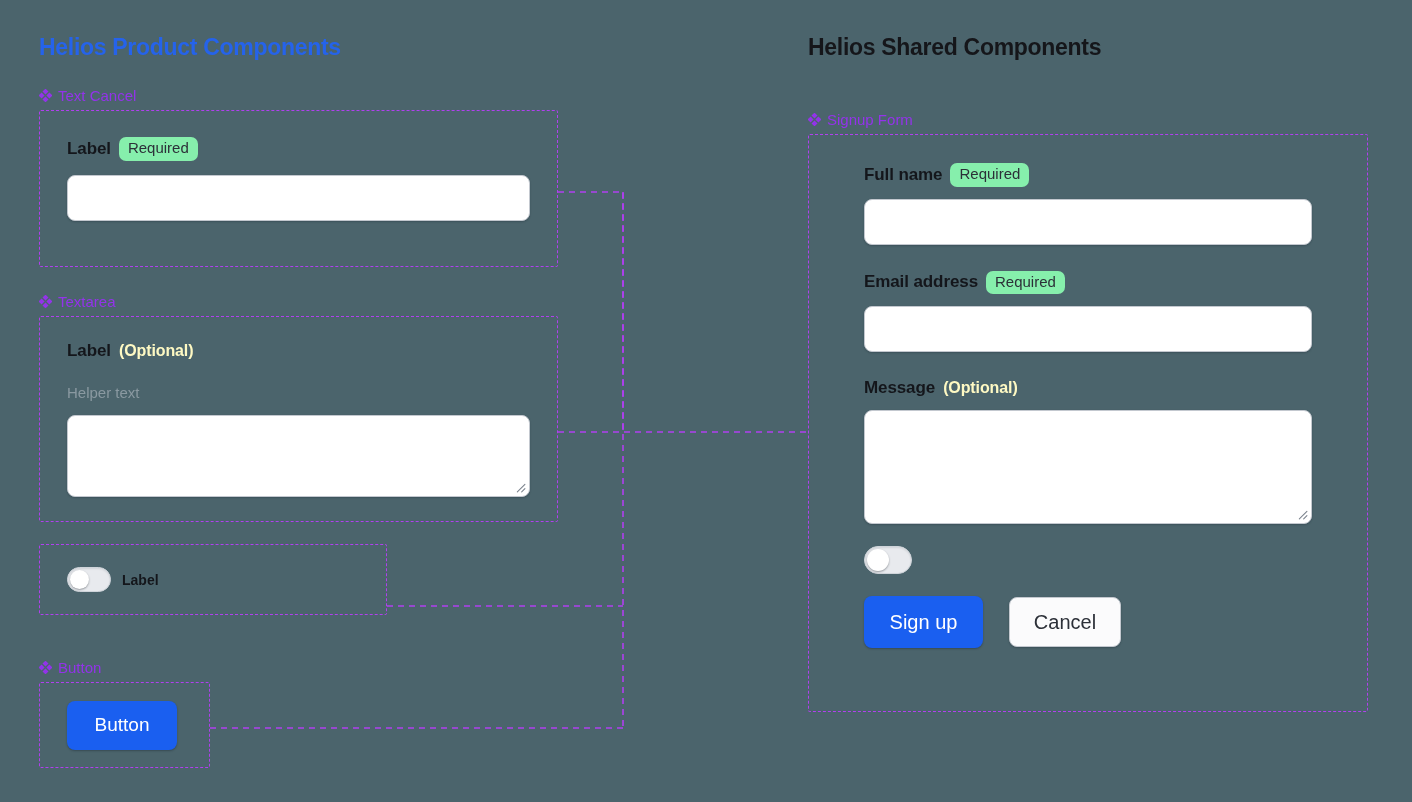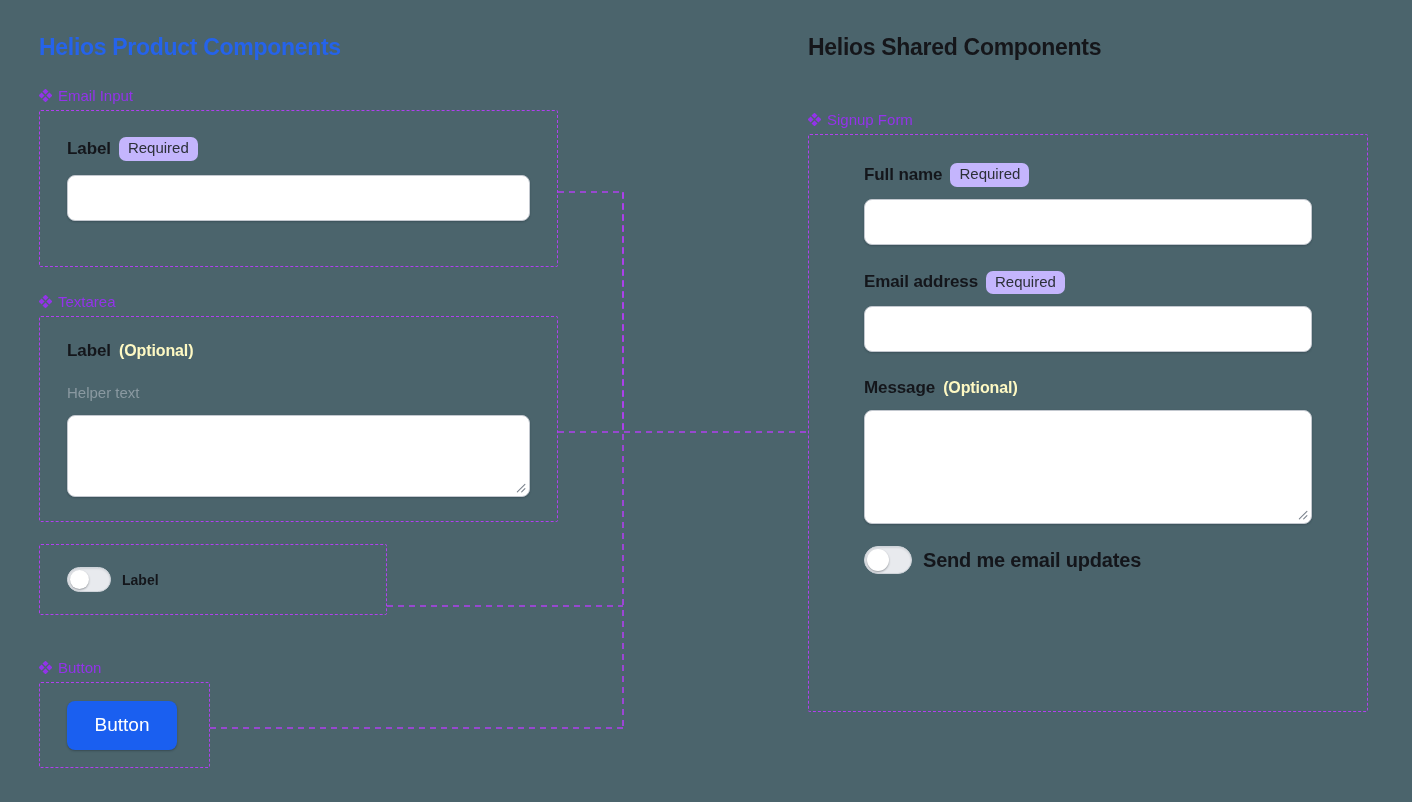--- a/index.html
+++ b/index.html
@@ -82,21 +82,21 @@
     white-space: nowrap;
   }
   .field-label {
     font-size: 17px;
     font-weight: 700;
     color: #14161b;
     letter-spacing: -0.1px;
   }
   .badge {
     display: inline-block;
-    background: #c4b5fd;
+    background: #86efac;
     color: #2c3038;
     font-size: 15px;
     font-weight: 400;
     padding: 3px 9px 4px;
     border-radius: 7px;
     line-height: 1.1;
   }
   .optional {
     font-size: 16px;
     font-weight: 700;
@@ -256,21 +256,21 @@
   <div class="group" id="grp-text-input">
     <div class="group-label">
       <svg class="diamond-icon" viewBox="0 0 16 16">
         <g fill="#9333ea">
           <rect x="5.4" y="0.6" width="5.2" height="5.2" transform="rotate(45 8 3.2)"></rect>
           <rect x="0.6" y="5.4" width="5.2" height="5.2" transform="rotate(45 3.2 8)"></rect>
           <rect x="10.2" y="5.4" width="5.2" height="5.2" transform="rotate(45 12.8 8)"></rect>
           <rect x="5.4" y="10.2" width="5.2" height="5.2" transform="rotate(45 8 12.8)"></rect>
         </g>
       </svg>
-      <span>Email Input</span>
+      <span>Text Cancel</span>
     </div>
     <div class="frame">
       <div class="field-label-row ti-label">
         <span class="field-label">Label</span>
         <span class="badge">Required</span>
       </div>
       <input class="input-box" type="text" value="" style="">
     </div>
   </div>
 
@@ -379,22 +379,25 @@
           </g>
         </svg>
       </div>
 
       <div class="sf-gap-6"></div>
 
       <div class="toggle-row">
         <div class="switch lg">
           <div class="knob"></div>
         </div>
-        <span class="toggle-label lg">Send me email updates</span>
       </div>
 
       <div class="sf-gap-7"></div>
 
+      <div class="btn-row">
+        <button class="btn btn-primary" style="width:119px;height:52px;font-size:20px;">Sign up</button>
+        <button class="btn btn-secondary" style="width:112px;height:50px;font-size:20px;">Cancel</button>
+      </div>
 
     </div>
   </div>
 
 </div>
 
 </body></html>

